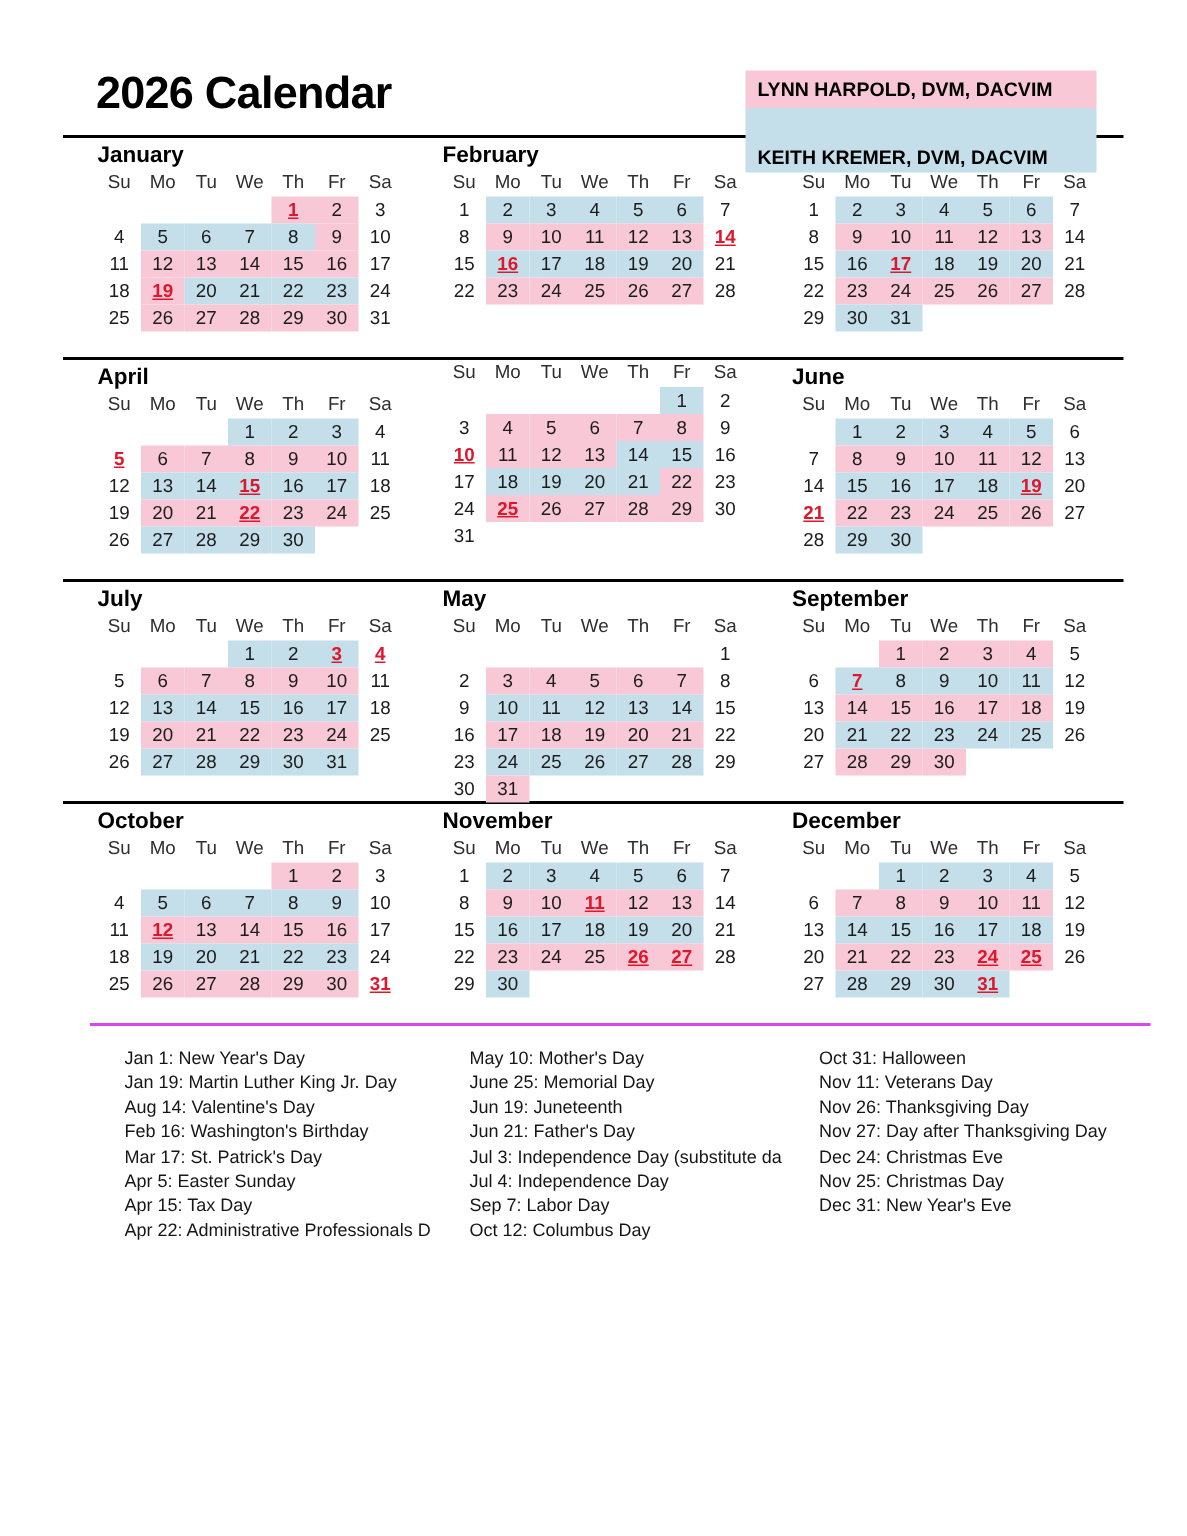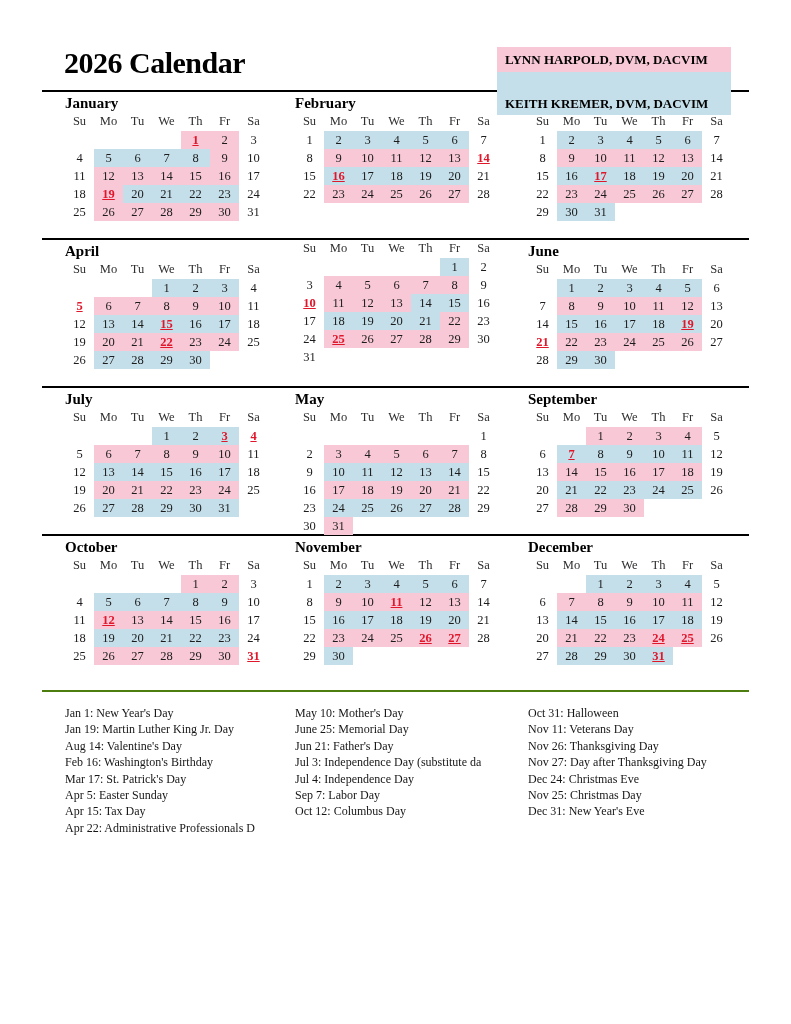--- a/index.html
+++ b/index.html
@@ -1,18 +1,18 @@
 <!DOCTYPE html>
 <html><head>
 <meta charset="utf-8">
 <style>
   html,body { margin:0; padding:0; background:#ffffff; }
   .page {
     position:relative; width:791px; height:1024px; background:#fff;
-    font-family:Liberation Serif, serif; overflow:hidden;
+    font-family:Liberation Sans, sans-serif; overflow:hidden;
   }
   .page-title {
     position:absolute; left:64px; top:46px;
     font-size:30px; font-weight:bold; color:#000; letter-spacing:-0.5px;
   }
   .legend { position:absolute; left:497px; top:47px; width:234px; z-index:5; }
   .legend-box {
     box-sizing:border-box; width:234px; padding-left:8px;
     font-weight:bold; font-size:13px; color:#000; display:flex;
   }
@@ -30,23 +30,23 @@
   }
   .days-grid { display:grid; grid-template-columns:repeat(7,29px); grid-auto-rows:18px; }
   .wd {
     font-size:12.5px; color:#2e2e2e; text-align:center; line-height:17px; height:17px;
   }
   .day {
     font-size:12.5px; color:#1c1c1c; text-align:center; line-height:18px;
   }
   .day.holiday { font-weight:bold; text-decoration:underline; }
   .holidays {
-    position:absolute; left:42px; top:682px; width:707px;
-    box-sizing:border-box; border-top:2px solid #4d7c0f;
-    padding:13px 0 0 23px; display:grid; grid-template-columns:230px 233px 244px;margin-top:8px;
+    position:absolute; left:60px; top:682px; width:707px;
+    box-sizing:border-box; border-top:2px solid #d946ef;
+    padding:13px 0 0 23px; display:grid; grid-template-columns:230px 233px 244px;
   }
   .holiday-item {
     font-size:12px; line-height:16.4px; color:#161616;
     white-space:nowrap; overflow:hidden;
   }
 </style>
 </head>
 <body>
 
 <div class="page">
@@ -618,20 +618,21 @@
         <div class="holiday-item">Aug 14: Valentine's Day</div>
         <div class="holiday-item">Feb 16: Washington's Birthday</div>
         <div class="holiday-item">Mar 17: St. Patrick's Day</div>
         <div class="holiday-item">Apr 5: Easter Sunday</div>
         <div class="holiday-item">Apr 15: Tax Day</div>
         <div class="holiday-item">Apr 22: Administrative Professionals D</div>
       </div>
     <div>
         <div class="holiday-item">May 10: Mother's Day</div>
         <div class="holiday-item">June 25: Memorial Day</div>
+        <div class="holiday-item">Jun 19: Juneteenth</div>
         <div class="holiday-item">Jun 21: Father's Day</div>
         <div class="holiday-item">Jul 3: Independence Day (substitute da</div>
         <div class="holiday-item">Jul 4: Independence Day</div>
         <div class="holiday-item">Sep 7: Labor Day</div>
         <div class="holiday-item">Oct 12: Columbus Day</div>
       </div>
     <div>
         <div class="holiday-item">Oct 31: Halloween</div>
         <div class="holiday-item">Nov 11: Veterans Day</div>
         <div class="holiday-item">Nov 26: Thanksgiving Day</div>

